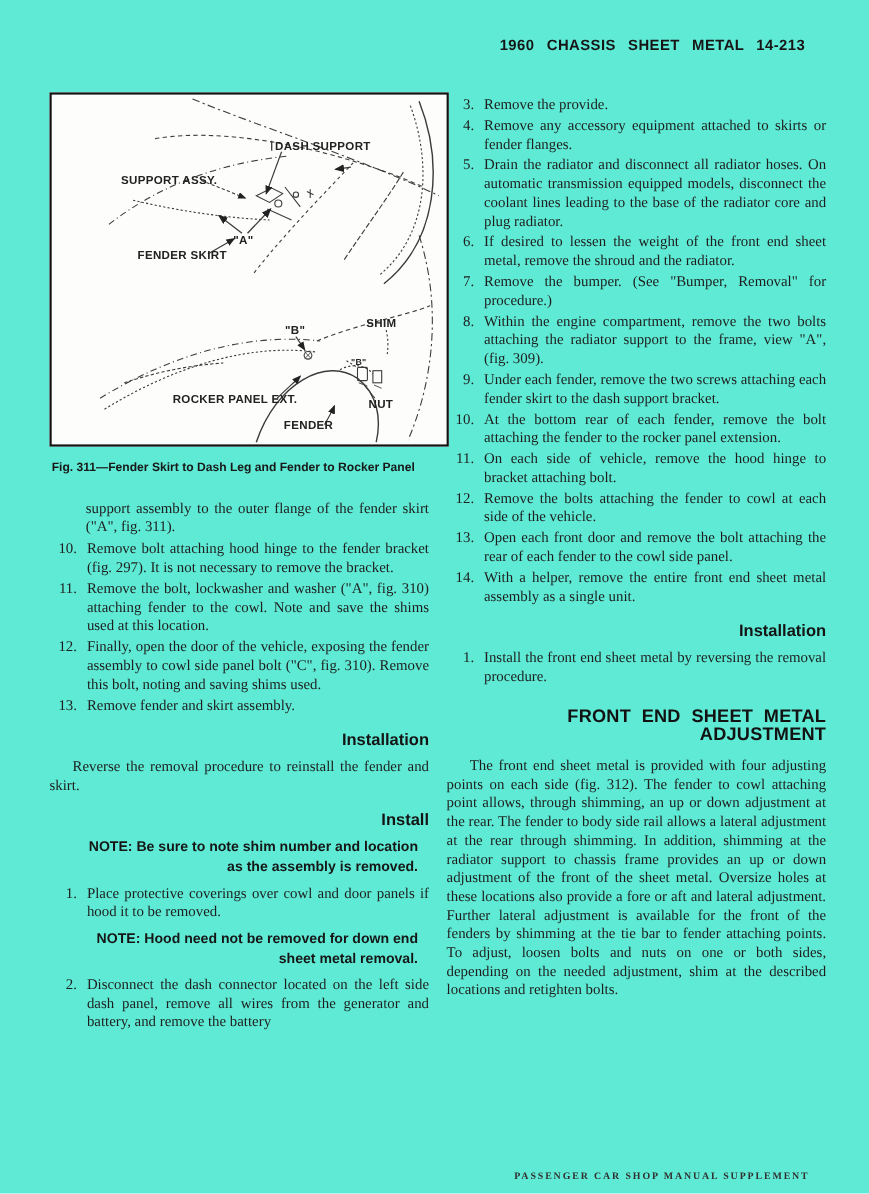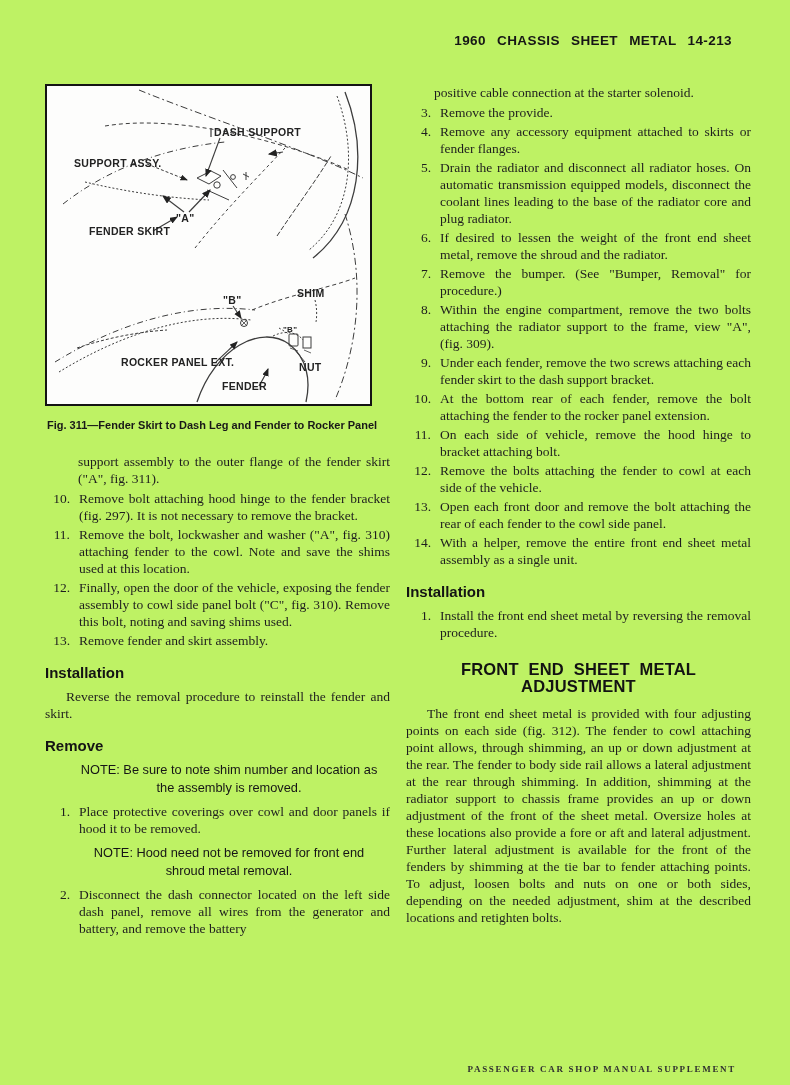--- a/index.html
+++ b/index.html
@@ -1,63 +1,64 @@
 <!DOCTYPE html>
 <html><head>
 <meta charset="utf-8">
 <style>
   html,body{margin:0;padding:0;background:#ffffff;}
   .page{
     position:relative;
     width:790px;height:1085px;
-    background:#bef264;
+    background:#5eead4;
     color:#1e1e1e;
     font-family:"Liberation Serif",serif;
     overflow:hidden;
   }
   .running-head{
     position:absolute;top:33px;right:58px;
     font-family:"Liberation Sans",sans-serif;
     font-weight:bold;font-size:13.5px;letter-spacing:.4px;word-spacing:7px;
     color:#161616;
   }
   .columns{
     position:absolute;top:84px;left:45px;width:706px;
     display:flex;gap:16px;
   }
   .col{width:345px;font-size:13.5px;line-height:17px;text-align:justify;}
   .figure-box{
     width:323px;height:318px;
     border:2px solid #141414;
     background:#fdfdfc;
+    padding-left:36px;
   }
   .fig-caption{
     font-family:"Liberation Sans",sans-serif;font-weight:bold;
     font-size:11px;line-height:13px;text-align:left;
     margin:13px 2px 21px;color:#181818;
   }
   .cont{margin:0 0 3px 33px;}
   .col-right .cont{margin-left:28px;}
   .para{margin:2px 0 6px;text-indent:21px;}
   .step{display:flex;margin:2px 0;}
   .step .num{flex:0 0 25px;text-align:right;margin-right:9px;white-space:nowrap;}
   .step .txt{flex:1;text-align:justify;}
   .subhead{
     font-family:"Liberation Sans",sans-serif;font-weight:bold;
-    font-size:15px;margin:15px 0 7px;text-align:left;color:#141414;
+    font-size:15px;margin:15px 0 7px;text-align:right;color:#141414;
   }
   .mainhead{
     font-family:"Liberation Sans",sans-serif;font-weight:bold;
     font-size:16.5px;letter-spacing:.2px;word-spacing:5px;
-    margin:20px 0 10px;text-align:center;color:#121212;
+    margin:20px 0 10px;text-align:right;color:#121212;
   }
   .note{
-    font-family:"Liberation Sans",sans-serif;font-weight:normal;
+    font-family:"Liberation Sans",sans-serif;font-weight:bold;
     font-size:12.8px;line-height:17.5px;
-    margin:7px 10px 7px 33px;text-align:center;color:#161616;
+    margin:7px 10px 7px 33px;text-align:right;color:#161616;
   }
   .footer{
     position:absolute;bottom:11px;right:54px;
     font-family:Liberation Serif, serif;font-weight:bold;
     font-size:9px;letter-spacing:1.7px;color:#303030;
   }
   svg text{
     font-family:"Liberation Sans",sans-serif;
     font-weight:bold;font-size:10.5px;fill:#222;letter-spacing:.3px;
   }
@@ -158,40 +159,39 @@
         <span class="txt">Finally, open the door of the vehicle, exposing the fender assembly to cowl side panel bolt ("C", fig. 310). Remove this bolt, noting and saving shims used.</span>
       </div>
       <div class="step">
         <span class="num">13.</span>
         <span class="txt">Remove fender and skirt assembly.</span>
       </div>
 
       <div class="subhead">Installation</div>
       <p class="para">Reverse the removal procedure to reinstall the fender and skirt.</p>
 
-      <div class="subhead">Remove</div>
+      <div class="subhead">Install</div>
 
       <div class="note">NOTE: Be sure to note shim number and location as the assembly is removed.</div>
 
       <div class="step">
         <span class="num">1.</span>
         <span class="txt">Place protective coverings over cowl and door panels if hood it to be removed.</span>
       </div>
 
-      <div class="note">NOTE: Hood need not be removed for front end shroud metal removal.</div>
+      <div class="note">NOTE: Hood need not be removed for down end sheet metal removal.</div>
 
       <div class="step">
         <span class="num">2.</span>
         <span class="txt">Disconnect the dash connector located on the left side dash panel, remove all wires from the generator and battery, and remove the battery</span>
       </div>
     </div>
 
     <div class="col col-right">
 
-      <p class="cont">positive cable connection at the starter solenoid.</p>
 
       <div class="step">
         <span class="num">3.</span>
         <span class="txt">Remove the provide.</span>
       </div>
       <div class="step">
         <span class="num">4.</span>
         <span class="txt">Remove any accessory equipment attached to skirts or fender flanges.</span>
       </div>
       <div class="step">

